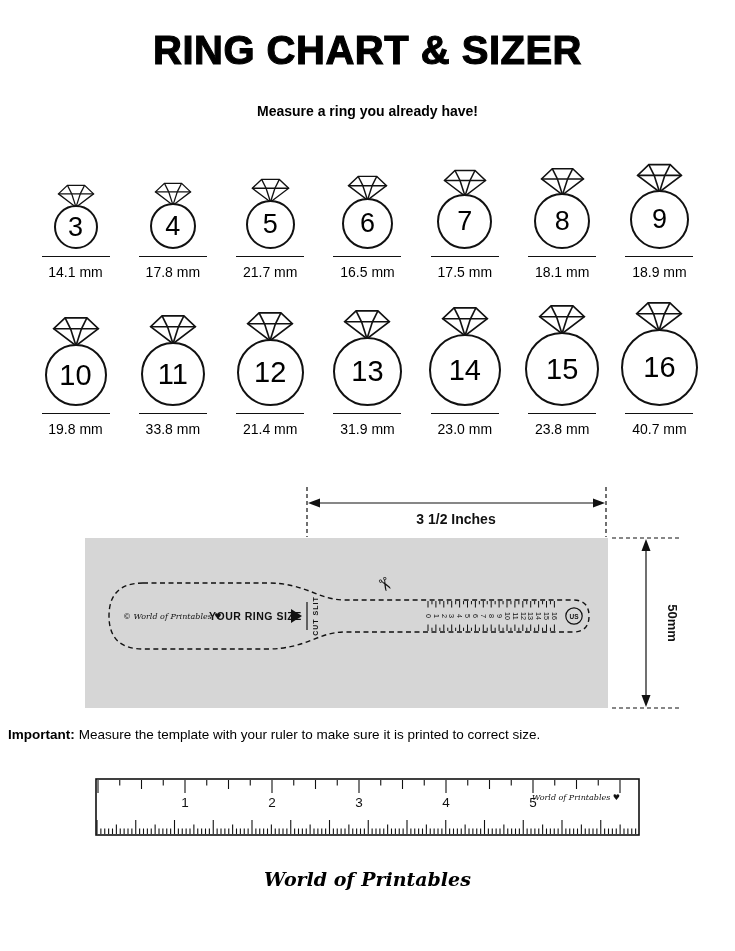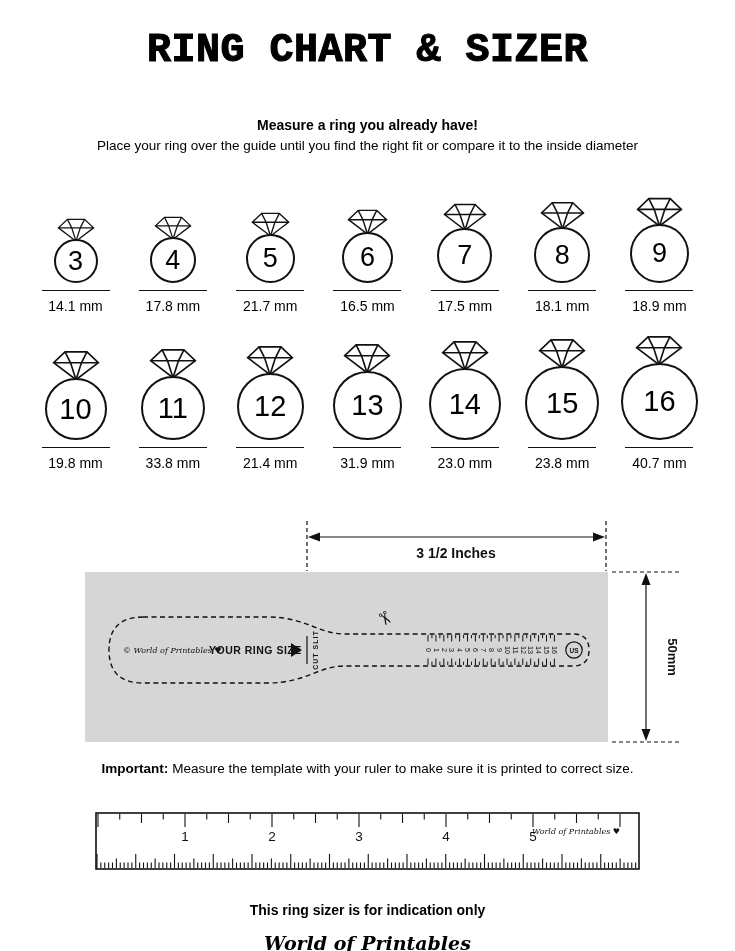--- a/index.html
+++ b/index.html
@@ -2,43 +2,43 @@
 <html><head>
 <meta charset="utf-8">
 <style>
   * { margin:0; padding:0; box-sizing:border-box; }
   body {
     width:735px; height:951px; background:#ffffff; color:#000;
     font-family:"Liberation Sans", sans-serif; position:relative; overflow:hidden;
   }
   .title {
     text-align:center; margin-top:28px; font-size:40px; font-weight:800;
-    letter-spacing:.5px;font-family:Liberation Mono, monospace; -webkit-text-stroke:1.1px #000;
+    letter-spacing:.5px; -webkit-text-stroke:1.1px #000;
   }
-  .intro { text-align:center; margin-top:44px; }
+  .intro { text-align:center; margin-top:30px; }
   .intro-bold { font-size:14px; font-weight:700; }
   .intro-text { font-size:13.5px; margin-top:5px; }
 
   .rings { width:678px; margin:40px auto 0; }
   .ring-row { display:flex; justify-content:space-between; }
   .ring-row + .ring-row { margin-top:18px; }
   .ring-item { display:flex; flex-direction:column; align-items:center; width:94px; }
   .icon-area { display:flex; align-items:flex-end; justify-content:center; }
   .ring-figure { display:flex; flex-direction:column; align-items:center; }
   .diamond { display:block; margin-bottom:-3px; }
   .band {
     border:2.6px solid #111; border-radius:50%;
     display:flex; align-items:center; justify-content:center; line-height:1;
     background:#fff;
   }
   .ring-underline { border-top:1.4px solid #111; width:68px; margin-top:7px; }
   .ring-mm { font-size:14px; margin-top:7px; }
 
   .sizer-wrap { position:relative; margin-top:44px; height:236px; }
-  .important { text-align:center; font-size:13.5px; margin-top:10px; }
+  .important { font-size:13.5px; margin-top:10px;padding-left:8px; }
   .important b { margin-right:4px; }
 
   .ruler-wrap { width:545px; margin:36px auto 0; }
 
   .footer { text-align:center; margin-top:28px; }
   .footer-bold { font-size:14px; font-weight:700; }
   .footer-text { font-size:13.5px; margin-top:6px; }
   .logo {
     margin-top:14px; font-family:"DejaVu Serif", serif; font-style:italic;
     font-weight:700; font-size:19px;
@@ -46,21 +46,20 @@
   svg text { font-family:"Liberation Sans", sans-serif; }
   svg text.script { font-family:"DejaVu Serif", serif; font-style:italic; }
 </style>
 </head>
 <body>
 
 <h1 class="title">RING CHART &amp; SIZER</h1>
 
 <div class="intro">
   <div class="intro-bold">Measure a ring you already have!</div>
-  <div class="intro-text">Place your ring over the guide until you find the right fit or compare it to the inside diameter</div>
 </div>
 
 <div class="rings" id="ring-rows">
     <div class="ring-row">
       <div class="ring-item">
         <div class="icon-area" style="height:90px">
          <div class="ring-figure">
            <svg class="diamond" width="38" height="24" viewBox="0 0 44 28">
     <g fill="none" stroke="#111" stroke-width="1.5">
       <polygon points="12,1.5 32,1.5 42.5,11.5 22,27 1.5,11.5"></polygon>
@@ -660,15 +659,14 @@
         <text x="177" y="29" font-size="13.5" text-anchor="middle">2</text>
         <text x="264" y="29" font-size="13.5" text-anchor="middle">3</text>
         <text x="351" y="29" font-size="13.5" text-anchor="middle">4</text>
         <text x="438" y="29" font-size="13.5" text-anchor="middle">5</text>
       </g>
     <text class="script" x="437" y="22" font-size="8" fill="#111">World of Printables ♥</text>
   </svg>
 </div>
 
 <div class="footer">
-  <div class="footer-bold">This ring sizer is for indication only</div>
   <div class="logo">World of Printables</div>
 </div>
 
 </body></html>

